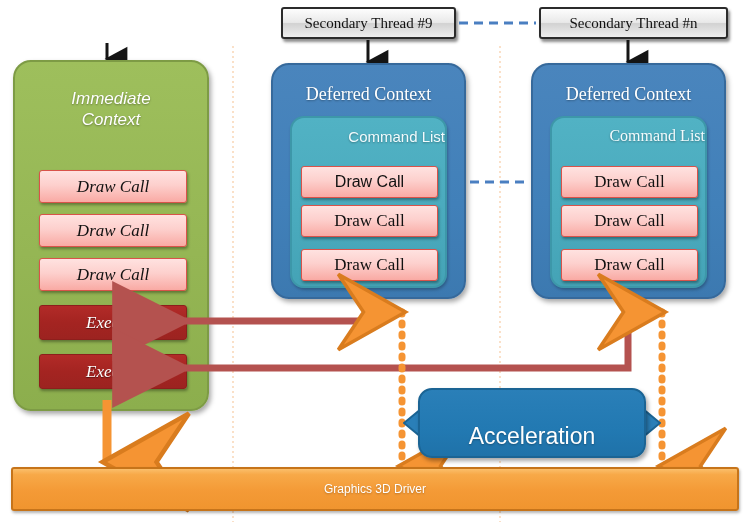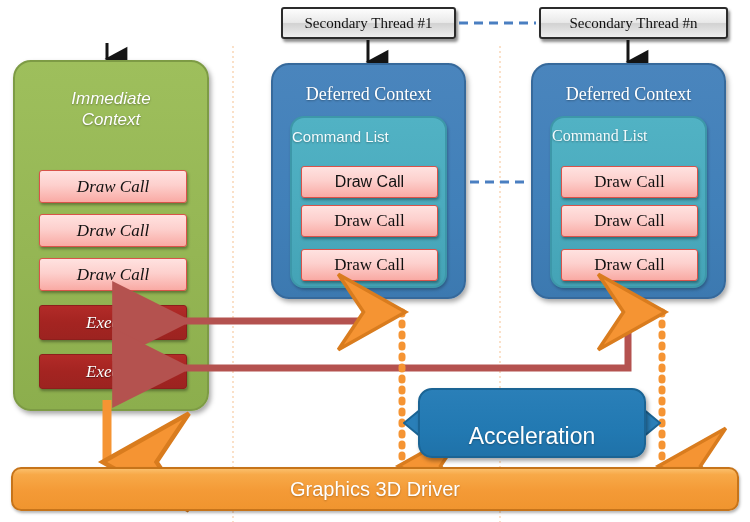--- a/index.html
+++ b/index.html
@@ -42,21 +42,21 @@
   }
 
   .ctx-title{
     position:absolute;left:0;right:0;text-align:center;color:#ffffff;
     text-shadow:0 1px 2px rgba(0,0,0,.35);
     line-height:1.25;
   }
   .title-sans{font-family:"Liberation Sans",sans-serif;font-size:17px;}
   .title-serif{font-family:"Liberation Serif",serif;font-size:18px;}
   .cl-title{
-    position:absolute;left:0;right:0;text-align:left;color:#f2fbfd;
+    position:absolute;left:0;right:0;text-align:right;color:#f2fbfd;
     text-shadow:0 1px 2px rgba(0,0,0,.3);
   }
   .cl-sans{font-family:"Liberation Sans",sans-serif;font-size:15px;}
   .cl-serif{font-family:"Liberation Serif",serif;font-size:16px;}
 
   
   .pill{
     box-sizing:border-box;
     display:flex;align-items:center;justify-content:center;
     border-radius:3px;
@@ -75,24 +75,24 @@
     text-shadow:0 1px 1px rgba(0,0,0,.5);
   }
   .f-serif{font-family:"Liberation Serif",serif;font-size:17px;}
   .f-sans{font-family:"Liberation Sans",sans-serif;font-size:16px;}
 
   
   .driver{
     box-sizing:border-box;
     background:linear-gradient(to bottom,#fbbe6a 0%,#f7a948 14%,#f49a36 55%,#f0952f 100%);
     border:2px solid #c6741a;
-    border-radius:10px;
+    border-radius:3px;
     box-shadow:1px 2px 3px rgba(0,0,0,.3);
     display:flex;align-items:center;justify-content:center;
-    color:#ffffff;font-family:"Liberation Sans",sans-serif;font-size:20px;
+    color:#ffffff;font-family:"Liberation Sans",sans-serif;font-size:12px;
     text-shadow:0 1px 2px rgba(0,0,0,.25);
   }
 
   
   .hwbox{
     box-sizing:border-box;
     background:linear-gradient(to bottom,#2a7fb8 0%,#2279b2 60%,#1f72a9 100%);
     border:2px solid #1b6494;
     border-radius:14px;
     box-shadow:2px 3px 4px rgba(0,0,0,.35);
@@ -109,21 +109,21 @@
 
 <div id="stage">
 
   <svg class="layer">
     <line x1="233" y1="46" x2="233" y2="522" stroke="#fae0c8" stroke-width="2" stroke-dasharray="2 3"></line>
     <line x1="500" y1="46" x2="500" y2="522" stroke="#fae0c8" stroke-width="2" stroke-dasharray="2 3"></line>
   </svg>
 
 
   <div class="abs thread-box serif" style="left:281px;top:7px;width:175px;height:32px;">
-    <span>Secondary Thread #1</span>
+    <span>Secondary Thread #9</span>
   </div>
 
   <div class="abs thread-box serif" style="left:539px;top:7px;width:189px;height:32px;">
     <span>Secondary Thread #n</span>
   </div>
 
   <svg class="layer">
     <defs>
       <marker id="blkArrow" markerWidth="9" markerHeight="9" refX="4.5" refY="7.4" orient="auto">
         <path d="M0.4,0.6 L8.6,0.6 L4.5,8.2 Z" fill="#151515"></path>

